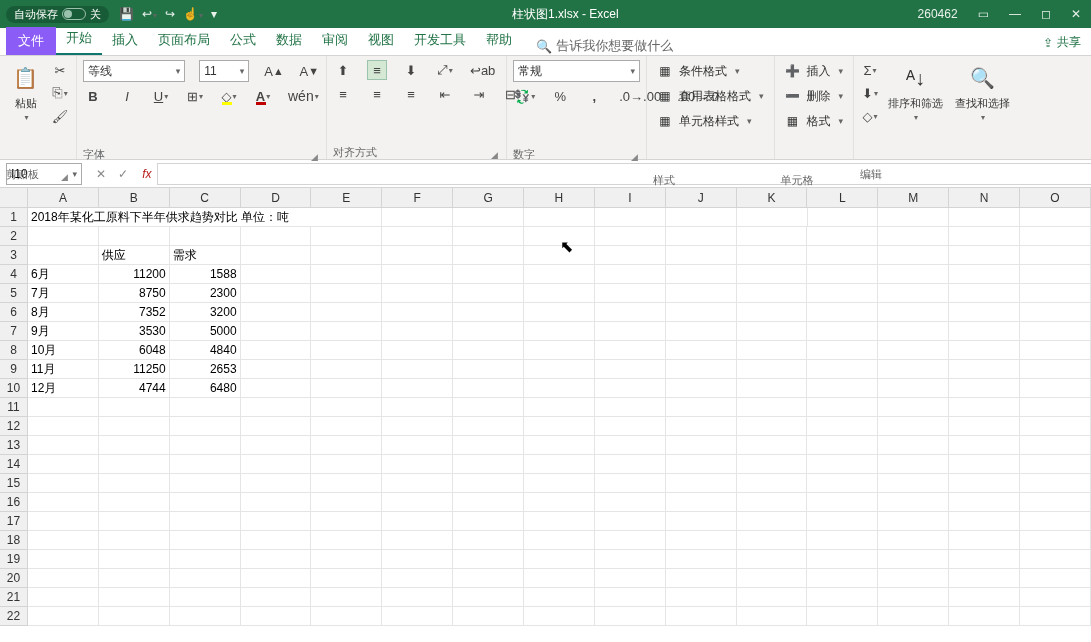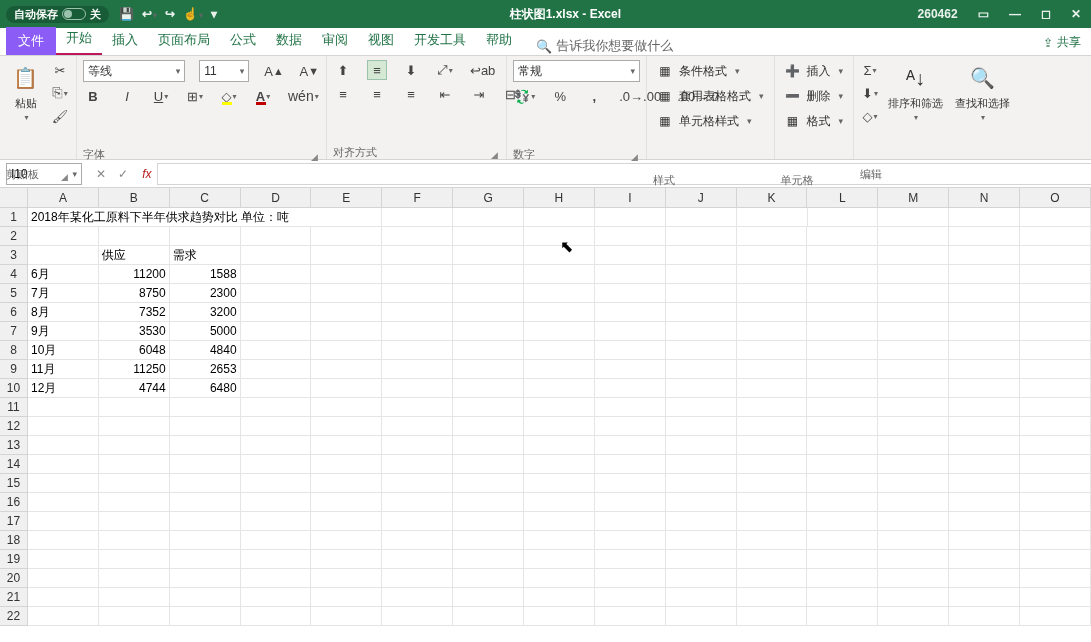--- a/index.html
+++ b/index.html
@@ -1,31 +1,31 @@
 <!DOCTYPE html>
 <html><head>
 <meta charset="utf-8">
 <style>
 * { box-sizing: border-box; margin: 0; padding: 0; font-family: "Microsoft YaHei", "Segoe UI", sans-serif; }
 body { width: 1091px; height: 642px; overflow: hidden; background: #fff; font-size: 12px; }
 
-.titlebar { height: 28px; background: #217346; color: #fff; display: flex; align-items: center; padding: 0 6px; font-weight: bold; }
+.titlebar { height: 28px; background: #217346; color: #fff; display: flex; align-items: center; padding: 0 6px; }
 .titlebar .autosave { background: #185c37; border-radius: 10px; padding: 1px 8px; font-size: 11px; display: flex; align-items: center; gap: 4px; }
 .titlebar .autosave .toggle { width: 24px; height: 12px; border: 1px solid #9bc2ad; border-radius: 6px; position: relative; }
 .titlebar .autosave .toggle::after { content: ""; width: 8px; height: 8px; border-radius: 50%; background: #9bc2ad; position: absolute; left: 1px; top: 1px; }
 .titlebar .qat { display: flex; gap: 8px; margin-left: 10px; align-items: center; }
 .titlebar .qat span { opacity: .9; cursor: pointer; }
 .titlebar .title { flex: 1; text-align: center; font-size: 12px; }
 .titlebar .wincontrols { display: flex; gap: 12px; align-items: center; }
 .titlebar .wincontrols span { opacity: .9; cursor: pointer; padding: 0 4px; }
 
 .tabs { height: 28px; background: #fff; border-bottom: 1px solid #d4d4d4; display: flex; align-items: flex-end; padding-left: 6px; }
 .tabs .tab { padding: 4px 10px 6px; color: #217346; cursor: pointer; font-size: 13px; }
 .tabs .tab.file { color: #fff; background: #8b5cf6; padding: 5px 12px; }
-.tabs .tab.active { border-bottom: 2px solid #be185d; font-weight: 500; }
+.tabs .tab.active { border-bottom: 2px solid #0f766e; font-weight: 500; }
 .tabs .tellme { display: flex; align-items: center; gap: 4px; color: #666; margin-left: 14px; font-size: 13px; }
 .tabs .tellme .mag { color: #666; }
 .tabs .spacer { flex: 1; }
 .tabs .share { color: #217346; padding: 4px 10px; display: flex; align-items: center; gap: 4px; }
 
 .ribbon { height: 104px; background: #f3f2f1; border-bottom: 1px solid #d4d4d4; display: flex; }
 .group { border-right: 1px solid #e1e1e1; padding: 4px 6px 1px; display: flex; flex-direction: column; }
 .group .body { flex: 1; display: flex; align-items: flex-start; gap: 4px; }
 .group .label { text-align: left; font-size: 11px; color: #666; padding: 1px 0 2px; position: relative; margin-top: 40px; }
 .group .label .launcher { position: absolute; right: 2px; bottom: 2px; font-size: 9px; color: #888; cursor: pointer; }

